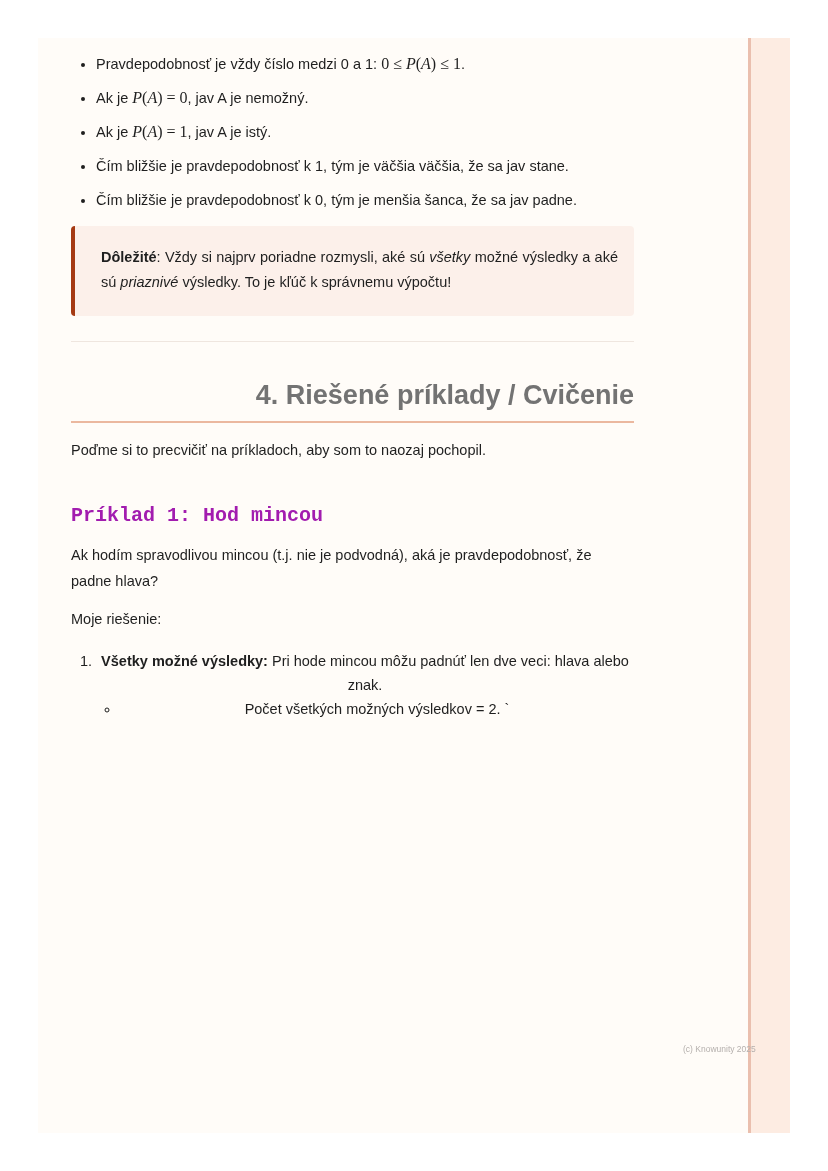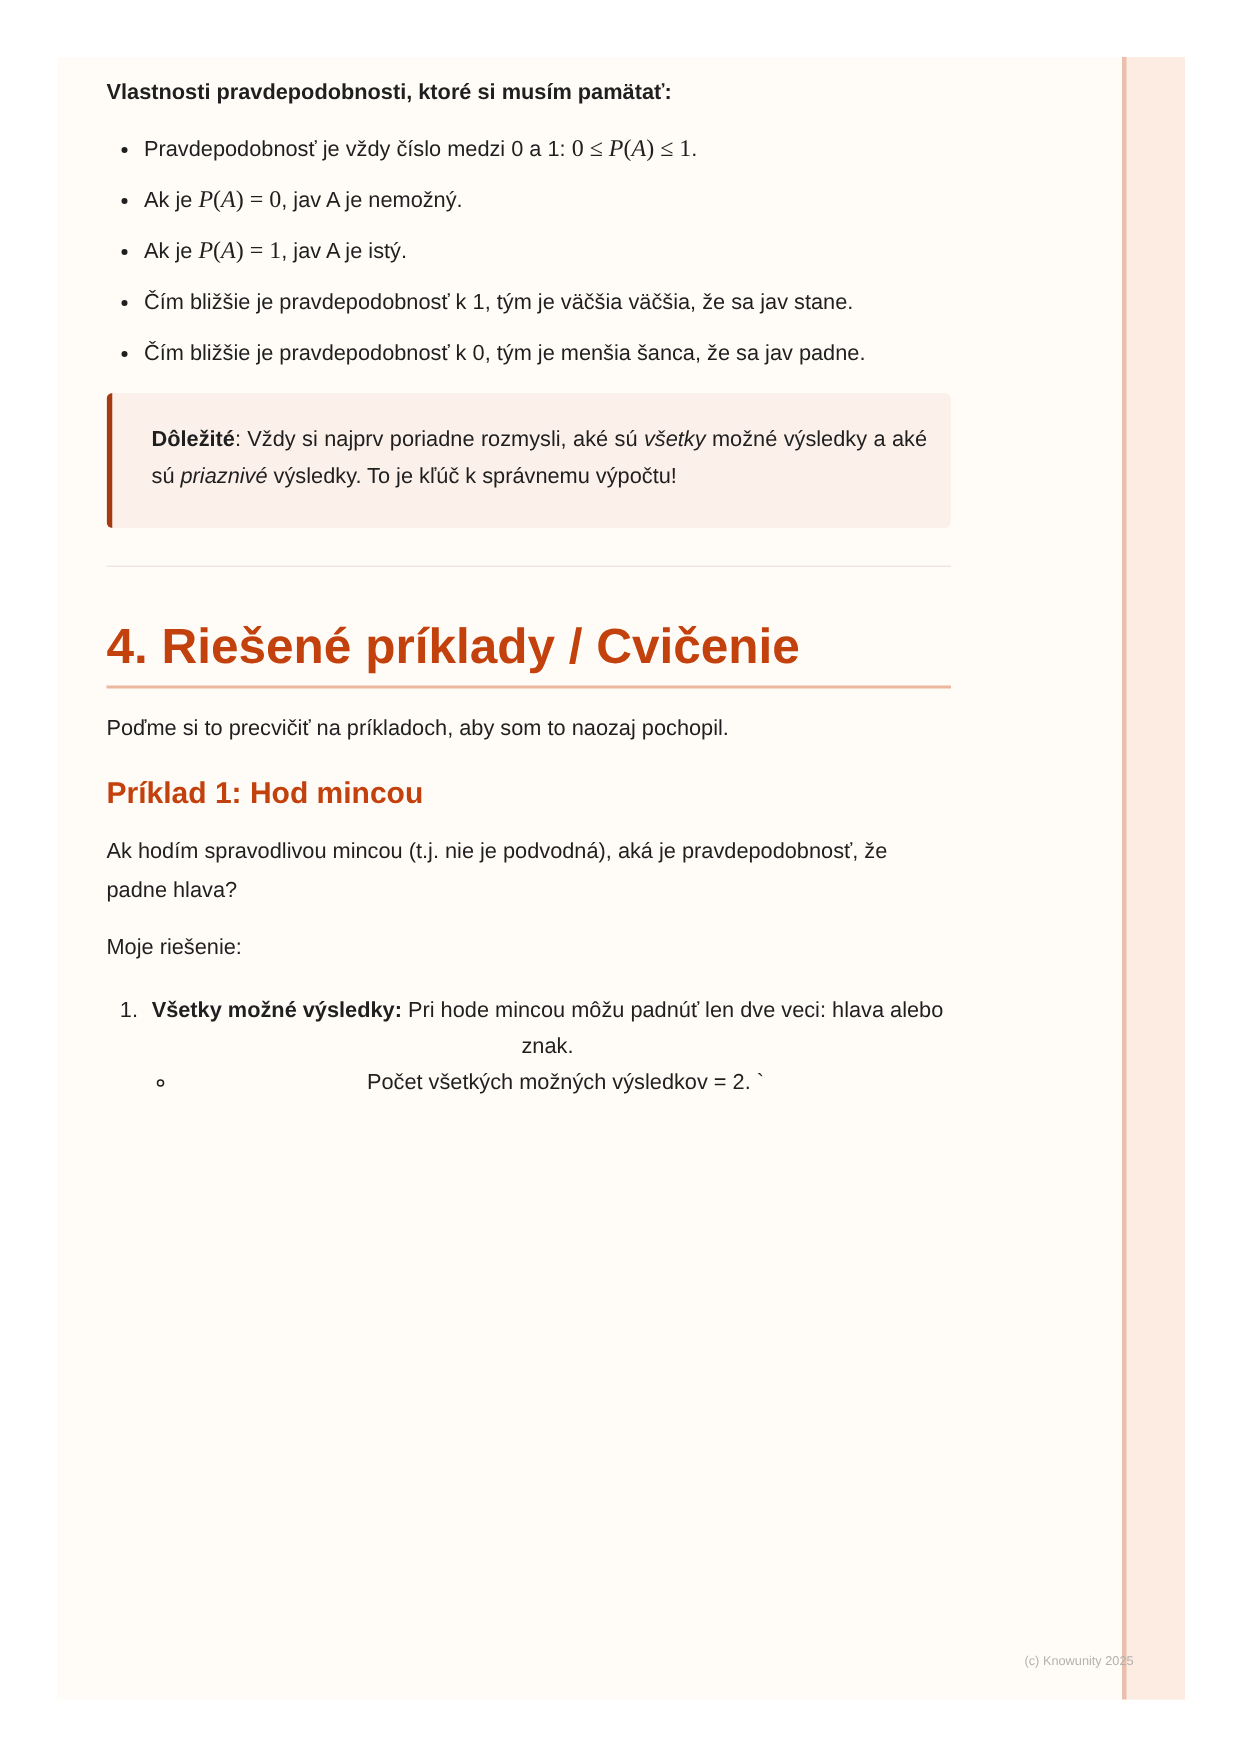--- a/index.html
+++ b/index.html
@@ -91,36 +91,38 @@
     .callout em {
       font-style: italic;
     }
     .divider {
       height: 1px;
       background: #efe6df;
       margin-top: 25px;
     }
     h2.section-title {
       margin: 36px 0 0 0;
-      font-size: 33px;
+      font-size: 27px;
       line-height: 34px;
       font-weight: bold;
-      color: #c2410c;
+      color: #737373;
       padding-bottom: 9px;
       border-bottom: 2px solid #ebb89f;
+      text-align: right;
     }
     .intro {
       margin-top: 15px;
     }
     h3.example-title {
-      margin: 17px 0 0 0;
+      margin: 40px 0 0 0;
       font-size: 20px;
       line-height: 28px;
       font-weight: bold;
-      color: #c2410c;
+      color: #a21caf;
+      font-family: Liberation Mono, monospace;
     }
     .question {
       margin-top: 12px;
       line-height: 26px;
     }
     .solution-title {
       margin-top: 13px;
       font-weight: normal;
     }
     ol.solution {
@@ -128,35 +130,34 @@
       padding-left: 25px;
       text-align: center;
     }
     ul.sub {
       margin: 0;
       padding-left: 24px;
     }
     .footer {
       position: absolute;
       left: 683px;
-      top: 1102px;
+      top: 1044px;
       font-size: 8.5px;
       color: #b5b0ad;
     }
   </style>
 </head>
 <body>
 
 <div class="page"></div>
 <div class="sidebar-strip"></div>
 
 <div class="content">
 
 
-  <p class="props-title">Vlastnosti pravdepodobnosti, ktoré si musím pamätať:</p>
 
   <ul class="props">
     <li>
       <span>Pravdepodobnosť je vždy číslo medzi 0 a 1: </span><span class="math">0 ≤ <i>P</i>(<i>A</i>) ≤ 1</span><span>.</span>
     </li>
     <li>
       <span>Ak je </span><span class="math"><i>P</i>(<i>A</i>) = 0</span><span>, jav A je nemožný.</span>
     </li>
     <li>
       <span>Ak je </span><span class="math"><i>P</i>(<i>A</i>) = 1</span><span>, jav A je istý.</span>

